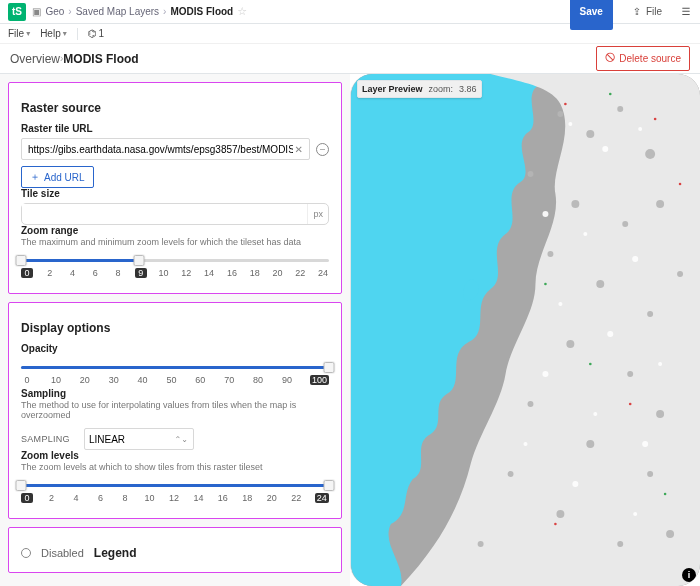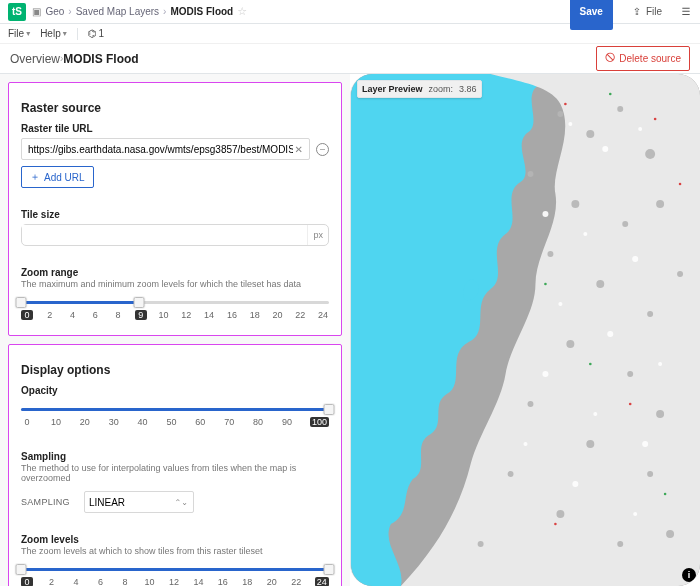--- a/index.html
+++ b/index.html
@@ -29,21 +29,21 @@
   .card { background:#fff; border:1px solid #d946ef; border-radius:2px; padding:18px 12px 12px 12px;}
   .card h3 { font-size:12px; font-weight:600; margin-bottom:8px; color:#222;}
   .label { font-size:10px; font-weight:600; color:#222; display:block;}
   .help { font-size:9px; color:#777; margin-top:1px; display:block;}
   .url-row { display:flex; align-items:center; gap:6px; margin-top:4px;}
   .url-input-wrap { flex:1; display:flex; align-items:center; border:1px solid #d8d8d8; border-radius:2px; height:22px; padding:0 4px 0 6px; background:#fff; overflow:hidden;}
   .url-input-wrap input { border:none; flex:1; font-size:10px; outline:none; min-width:0;}
   .url-input-wrap .x { color:#888; font-size:10px; cursor:pointer; padding:0 2px;}
   .remove-circle { width:13px; height:13px; border:1.5px solid #888; border-radius:50%; display:flex; align-items:center; justify-content:center; color:#888; font-size:9px; cursor:pointer;}
   .add-url-btn { margin-top:6px; border:1px solid #2965cc; color:#2965cc; background:#fff; padding:3px 8px; border-radius:2px; font-size:10px; display:inline-flex; align-items:center; gap:4px;}
-  .field { margin-top:21px;}
+  .field { margin-top:0;}
   .tiles-input { display:flex; align-items:flex-start; border:1px solid #d8d8d8; border-radius:5px; height:22px; margin-top:4px; background:#fff;}
   .tiles-input input { flex:1; border:none; outline:none; font-size:10px; padding:0 6px;}
   .tiles-input .suffix { font-size:9px; color:#888; border-left:1px solid #eee; padding:0 5px; height:100%; display:flex; align-items:center;}
   .slider { position:relative; height:28px; margin-top:6px;}
   .slider .track { position:absolute; top:6px; left:0; right:0; height:3px; background:#d8d8d8; border-radius:2px;}
   .slider .fill { position:absolute; top:6px; height:3px; background:#2965cc; border-radius:2px;}
   .slider .handle { position:absolute; top:2px; width:11px; height:11px; background:#f5f5f5; border:1px solid #bbb; border-radius:2px; transform:translateX(-50%); box-shadow:0 0 0 1px rgba(0,0,0,0.05);}
   .slider .ticks { position:absolute; top:15px; left:0; right:0; display:flex; justify-content:space-between; font-size:9px; color:#666;}
   .slider .ticks span { display:inline-block; min-width:12px; text-align:center;}
   .slider .ticks span.dark { background:#333; color:#fff; border-radius:2px; padding:0 2px;}

